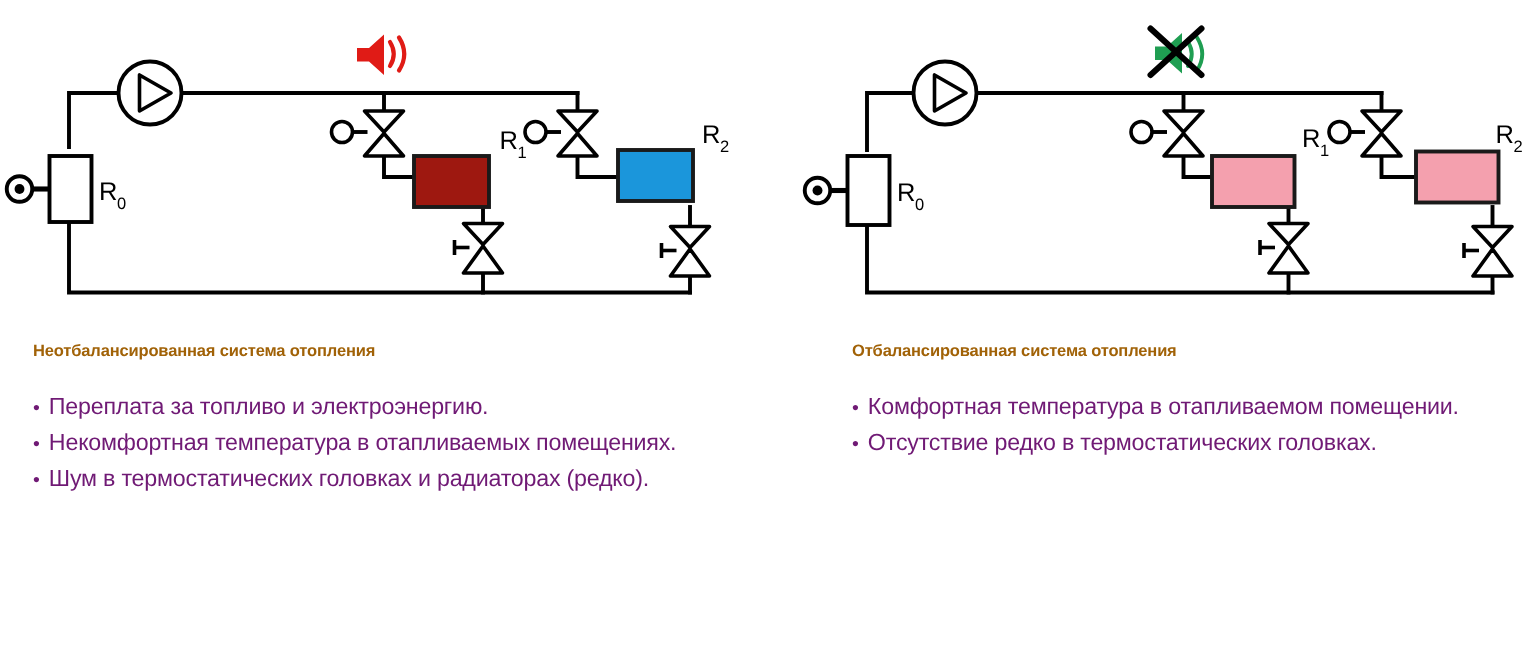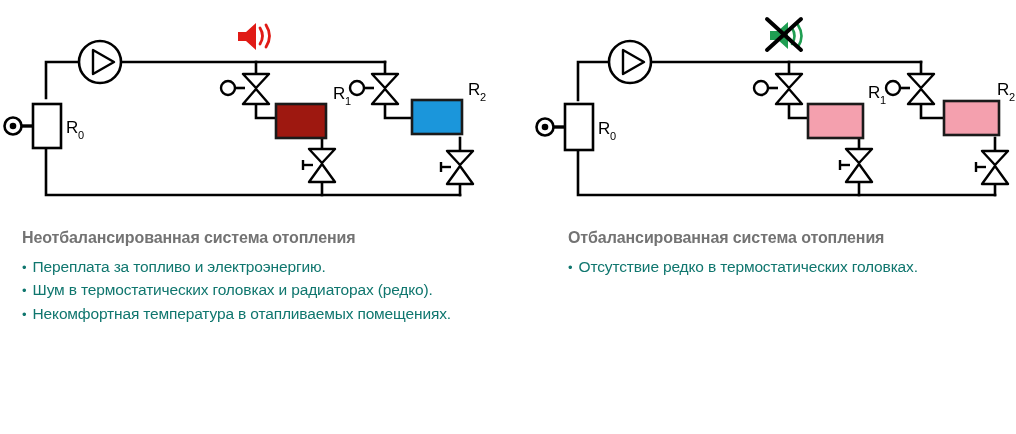--- a/index.html
+++ b/index.html
@@ -45,36 +45,36 @@
     left: 22px;
     top: 228px;
     width: 470px;
   }
   .panel-right .textblock {
     left: 60px;
     width: 430px;
   }
 
   .tb-title {
-    font-size: 16px;
+    font-size: 11px;
     font-weight: bold;
     letter-spacing: -0.1px;
     line-height: 1.22;
-    margin: 0 0 7px 0;
-    color: #737373;
+    margin: 0 0 19px 0;
+    color: #a16207;
   }
   .bullet-list {
     margin: 0;
     padding: 0;
     list-style: none;
   }
   .bullet-item {
     font-size: 15.5px;
     line-height: 1.52;
-    color: #0f766e;
+    color: #701a75;
     margin: 0;
     padding: 0;
     letter-spacing: -0.15px;
   }
   .bullet-item .dot {
     font-size: 13px;
     padding-right: 2px;
   }
 </style>
 </head>
@@ -163,22 +163,22 @@
           <path d="M260 28 Q265 36 260 44" stroke="#e01b16" stroke-width="2.8" fill="none" stroke-linecap="round"></path>
           <path d="M266 25 Q273 36 266 47" stroke="#e01b16" stroke-width="2.8" fill="none" stroke-linecap="round"></path>
         </g>
       </svg>
     </div>
 
     <div class="textblock">
       <div class="tb-title">Неотбалансированная система отопления</div>
       <ul class="bullet-list">
         <li class="bullet-item"><span class="dot">•</span> <span>Переплата за топливо и электроэнергию.</span></li>
+        <li class="bullet-item"><span class="dot">•</span> <span>Некомфортная температура в отапливаемых помещениях.</span></li>
         <li class="bullet-item"><span class="dot">•</span> <span>Шум в термостатических головках и радиаторах (редко).</span></li>
-        <li class="bullet-item"><span class="dot">•</span> <span>Некомфортная температура в отапливаемых помещениях.</span></li>
       </ul>
     </div>
   </div>
 
   <div class="panel panel-right">
 
     <div class="schematic">
       <svg width="508" height="220" viewBox="0 0 508 220" xmlns="http://www.w3.org/2000/svg">
         <g fill="none" stroke="#000000" stroke-width="2.6" stroke-linecap="square">
           <path d="M70 100 L70 62 L100 62"></path>
@@ -250,18 +250,19 @@
           <path d="M290 25 Q297 36 290 47" stroke="#1f9e52" stroke-width="2.6" fill="none" stroke-linecap="round"></path>
           <path d="M259 19 L293 50" stroke="#000000" stroke-width="4" fill="none" stroke-linecap="round"></path>
           <path d="M293 19 L259 50" stroke="#000000" stroke-width="4" fill="none" stroke-linecap="round"></path>
         </g>
       </svg>
     </div>
 
     <div class="textblock">
       <div class="tb-title">Отбалансированная система отопления</div>
       <ul class="bullet-list">
+        <li class="bullet-item"><span class="dot">•</span> <span>Комфортная температура в отапливаемом помещении.</span></li>
         <li class="bullet-item"><span class="dot">•</span> <span>Отсутствие редко в термостатических головках.</span></li>
       </ul>
     </div>
   </div>
 
 </div>
 
 </body></html>

